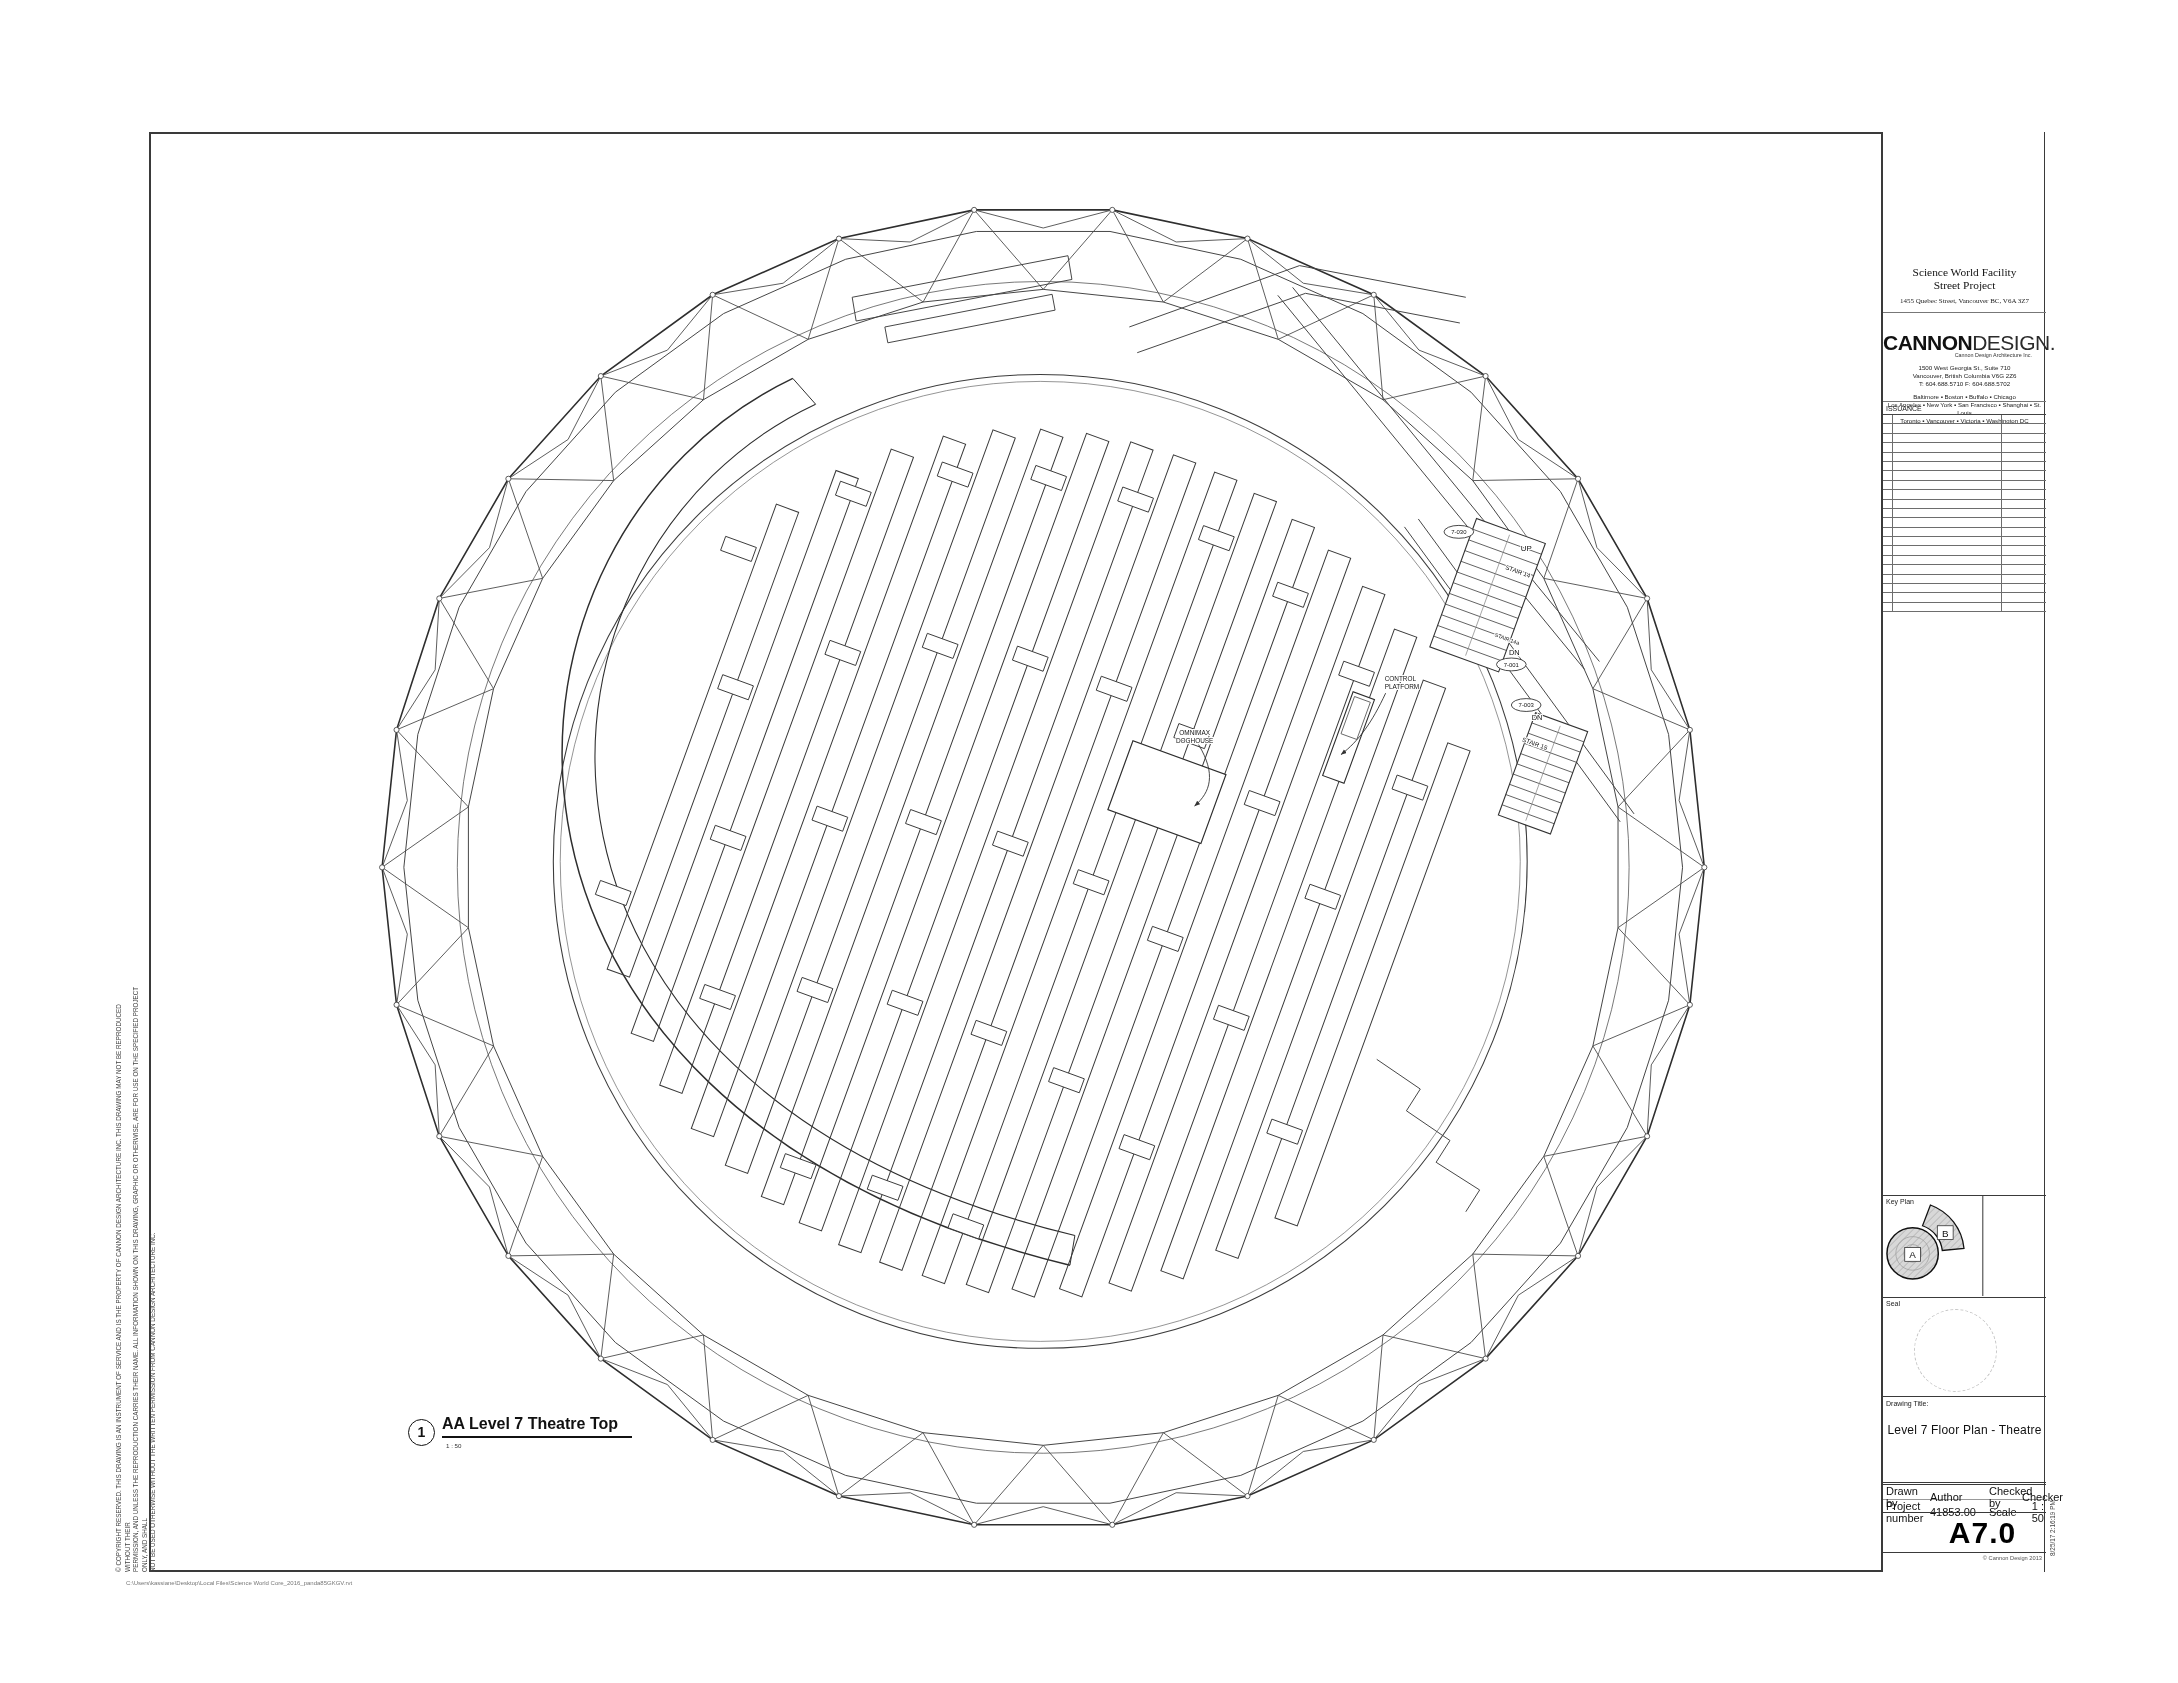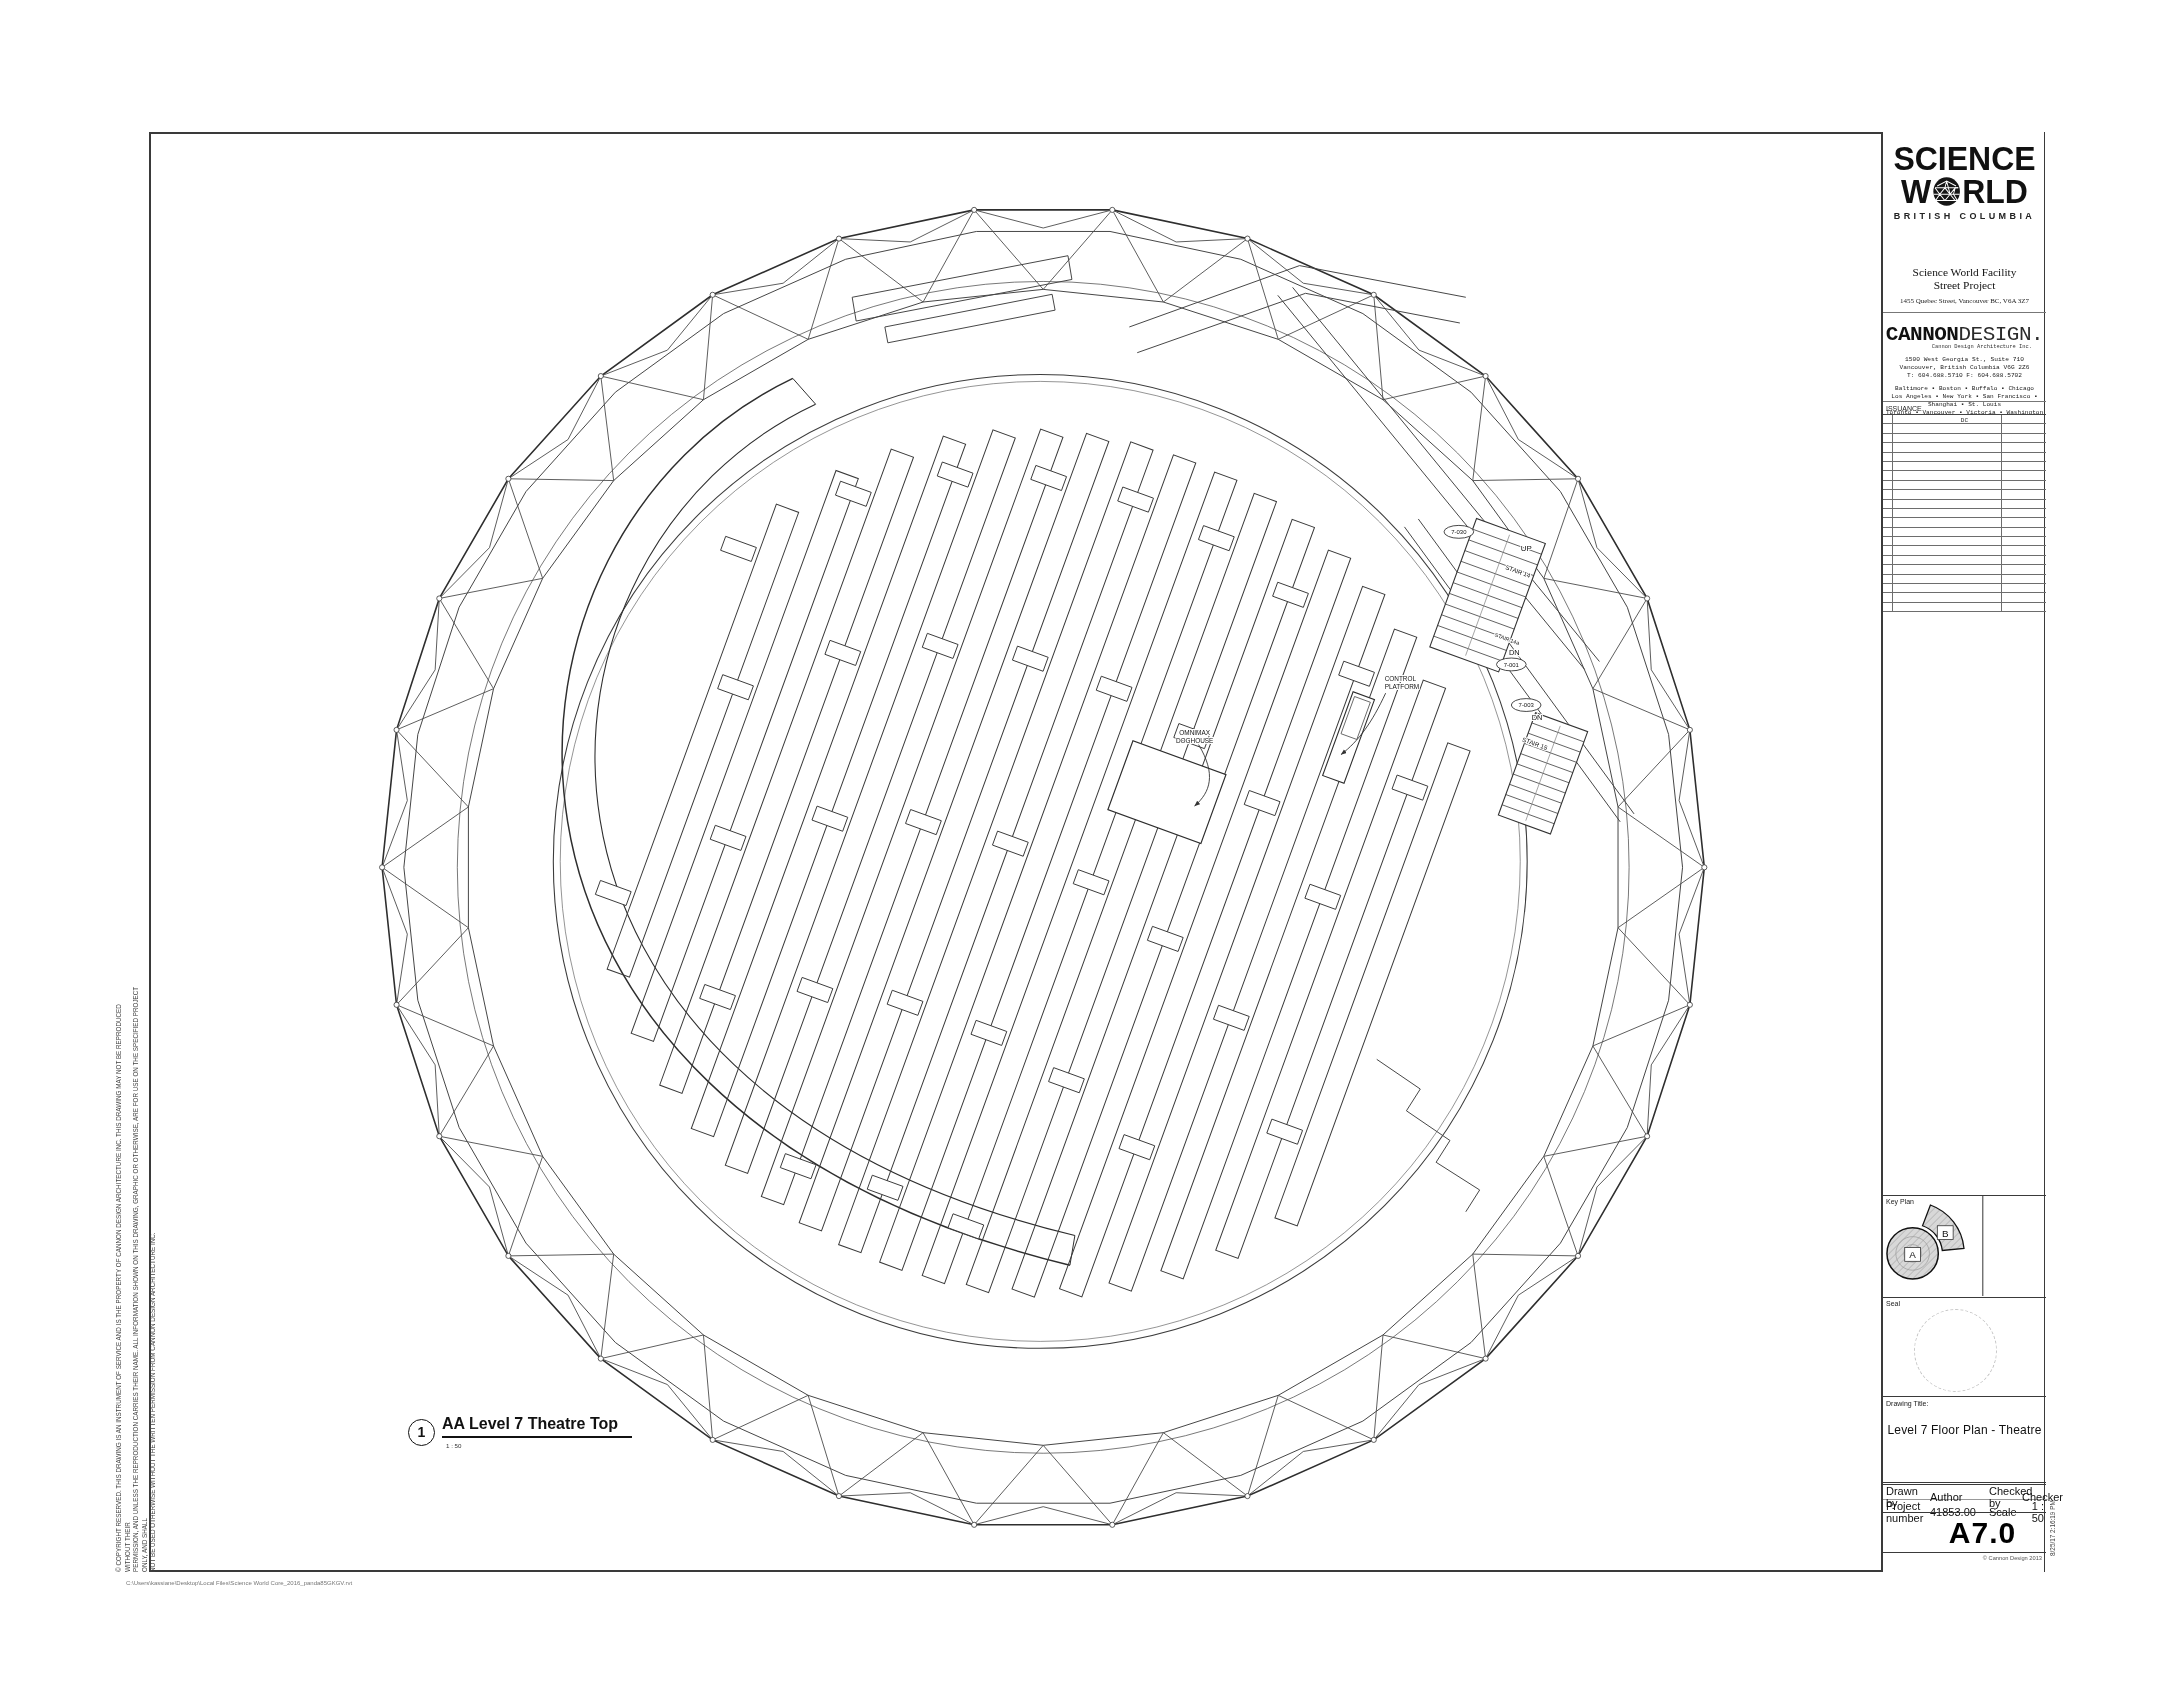--- a/index.html
+++ b/index.html
@@ -17,21 +17,21 @@
 
   .logo-sec { top:0; height:134px; text-align:center; padding-top:10px; }
   .logo-word { font-weight:bold; font-size:34px; letter-spacing:0px; line-height:33px; transform:scaleX(0.94); color:#111; }
   .logo-row { display:flex; align-items:center; justify-content:center; gap:1px; }
   .logo-region { margin-top:3px; font-size:9px; font-weight:bold; letter-spacing:3.4px; color:#222; }
 
   .project-sec { top:134px; height:47px; text-align:center; border-bottom:1.4px solid #777;font-family:Liberation Serif, serif; }
   .project-name { font-size:11.4px; line-height:13.4px; color:#111; }
   .project-addr { margin-top:4px; font-size:7px; color:#222; }
 
-  .firm-sec { top:184px; height:89px; text-align:center; padding-top:8px;font-family:Liberation Mono, monospace; }
+  .firm-sec { top:192px; height:89px; text-align:center; padding-top:8px; }
   .firm-brand { font-size:21px; line-height:21px; letter-spacing:-0.5px; color:#111; }
   .firm-brand b { font-weight:bold; }
   .firm-brand span { font-weight:300; color:#2b2b2b; }
   .firm-sub { font-size:5.4px; color:#333; text-align:right; padding-right:14px; margin-top:-1px; }
   .firm-addr { margin-top:6px; font-size:6.2px; line-height:8px; color:#222; }
   .firm-cities { margin-top:5px; font-size:6.1px; line-height:8px; color:#222; }
 
   .issuance-sec { top:269px; height:223px; border-top:1.4px solid #777; }
   .issuance-label { font-size:7px; color:#222; padding:3px 0 2px 3px; }
   .issuance-table { width:163px; border-top:1px solid #444; }
@@ -262,38 +262,20 @@
         <text x="1549" y="753" text-anchor="middle" font-size="6.2" fill="#111" font-family="Liberation Sans, sans-serif" paint-order="stroke" stroke="#fff" stroke-width="2">STAIR 15</text>
       </g>
     </svg>
 
   <div class="vp-circle">1</div>
   <div class="vp-title">AA Level 7 Theatre Top</div>
   <div class="vp-scale">1 : 50</div>
 
   <div class="titleblock">
 
-    <div class="tb-sec logo-sec">
-      <div class="logo-word">SCIENCE</div>
-      <div class="logo-word logo-row">
-        <span>W</span>
-        <svg width="31" height="31" viewBox="0 0 34 34">
-          <circle cx="17" cy="17" r="15.5" fill="#161616"></circle>
-          <g stroke="#fff" stroke-width="1.1" fill="none">
-            <path d="M6 11 L17 5.5 L28 11"></path>
-            <path d="M3.5 13 L30.5 13"></path>
-            <path d="M1.8 20 L32.2 20"></path>
-            <path d="M4.5 27 L29.5 27"></path>
-            <path d="M3.5 13 L9 20 L4 27 M9 20 L15 13 L21 20 L27 13 L30.5 13 M21 20 L27 27 M21 20 L15 27 M9 20 L15 27 M27 13 L25 20 L29.5 27 M17 5.5 L15 13 M17 5.5 L21 20"></path>
-          </g>
-        </svg>
-        <span>RLD</span>
-      </div>
-      <div class="logo-region">BRITISH COLUMBIA</div>
-    </div>
 
     <div class="tb-sec project-sec">
       <div class="project-name">Science World Facility</div>
       <div class="project-name">Street Project</div>
       <div class="project-addr">1455 Quebec Street, Vancouver BC, V6A 3Z7</div>
     </div>
 
     <div class="tb-sec firm-sec">
       <div class="firm-brand">
         <b>CANNON</b><span>DESIGN.</span>

